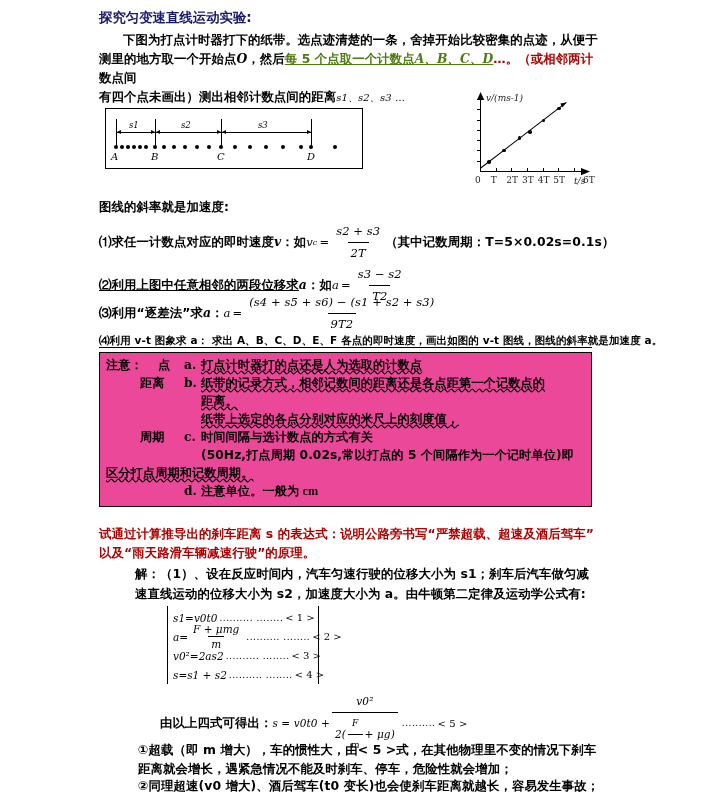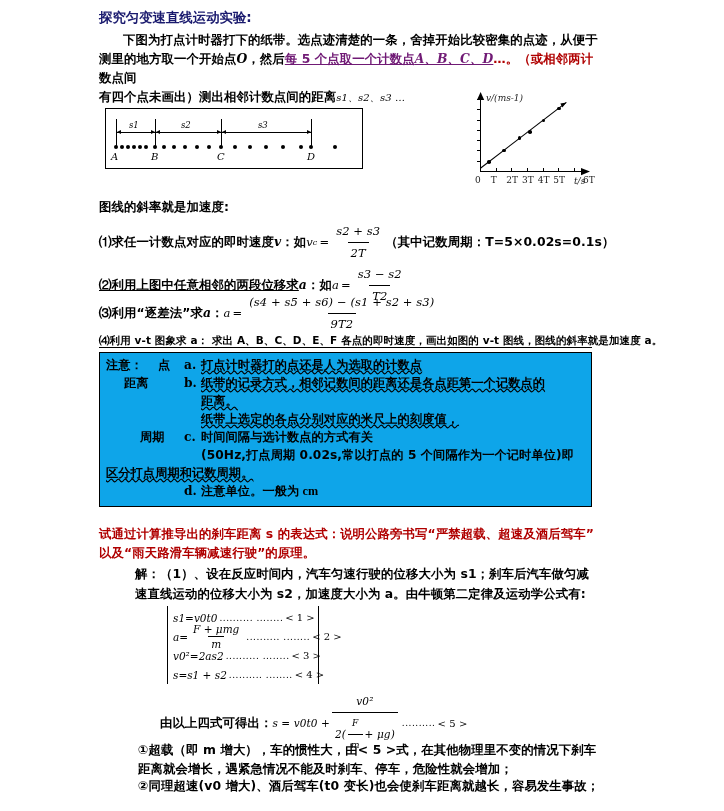--- a/index.html
+++ b/index.html
@@ -31,21 +31,21 @@
     letter-spacing: 0.1px;
     white-space: nowrap;
   }
   .title {
     font-size: 13.4px;
     font-weight: bold;
     color: #1a1a6e;
     line-height: 20px;
   }
   .red { color: #b00000; }
-  .redu { color: #701a75; text-decoration: underline; }
+  .redu { color: #4d7c0f; text-decoration: underline; }
   .uline { text-decoration: underline; }
   .wavy { text-decoration: underline; text-decoration-style: wavy; }
   .ital { font-style: italic; font-family: "DejaVu Serif", serif; }
   .small { font-size: 10px; }
   .sub { font-size: 8px; vertical-align: -3px; font-style: italic; }
 
   
   .math {
     font-family: "DejaVu Serif", serif;
     font-style: italic;
@@ -142,21 +142,21 @@
   }
 
   
   #note-box {
     position: absolute;
     left: 99px;
     top: 352px;
     width: 493px;
     height: 155px;
     border: 1.5px solid #000;
-    background: #0ea5e9;
+    background: #ec4899;
     box-sizing: border-box;
     padding: 3px 0 0 4px;
   }
   #note-box .ln { line-height: 18px; font-size: 12.2px; }
 
   
   #eq-system {
     position: absolute;
     left: 167px;
     top: 606px;
@@ -346,21 +346,21 @@
   <div class="abs ln" style="left:99px; top:331px; font-size:10.5px;">⑷利用 v-t 图象求 a： 求出 A、B、C、D、E、F 各点的即时速度，画出如图的 v-t 图线，图线的斜率就是加速度 a。</div>
 
   <hr class="rule" style="left:99px; top:347px; width:493px;">
 
   <div id="note-box">
     <div id="note-rows">
         <div class="ln" style="position: absolute; left: 6px; top: 3px;">注意：</div>
         <div class="ln" style="position: absolute; left: 58px; top: 3px;">点</div>
         <div class="ln" style="position: absolute; left: 84px; top: 3px; font-family: &quot;DejaVu Serif&quot;, serif;">a.</div>
         <div class="ln wavy" style="position: absolute; left: 101px; top: 3px;">打点计时器打的点还是人为选取的计数点</div>
-        <div class="ln" style="position: absolute; left: 24px; top: 21px;">距离</div>
+        <div class="ln" style="position: absolute; left: 40px; top: 21px;">距离</div>
         <div class="ln" style="position: absolute; left: 84px; top: 21px; font-family: &quot;DejaVu Serif&quot;, serif;">b.</div>
         <div class="ln wavy" style="position: absolute; left: 101px; top: 21px;">纸带的记录方式，相邻记数间的距离还是各点距第一个记数点的</div>
         <div class="ln wavy" style="position: absolute; left: 101px; top: 39px;">距离。</div>
         <div class="ln wavy" style="position: absolute; left: 101px; top: 57px;">纸带上选定的各点分别对应的米尺上的刻度值，</div>
         <div class="ln" style="position: absolute; left: 40px; top: 75px;">周期</div>
         <div class="ln" style="position: absolute; left: 84px; top: 75px; font-family: &quot;DejaVu Serif&quot;, serif;">c.</div>
         <div class="ln" style="position: absolute; left: 101px; top: 75px;">时间间隔与选计数点的方式有关</div>
         <div class="ln" style="position: absolute; left: 101px; top: 93px;">(50Hz,打点周期 0.02s,常以打点的 5 个间隔作为一个记时单位)即</div>
         <div class="ln wavy" style="position: absolute; left: 6px; top: 111px;">区分打点周期和记数周期。</div>
         <div class="ln" style="position: absolute; left: 84px; top: 129px; font-family: &quot;DejaVu Serif&quot;, serif;">d.</div>

